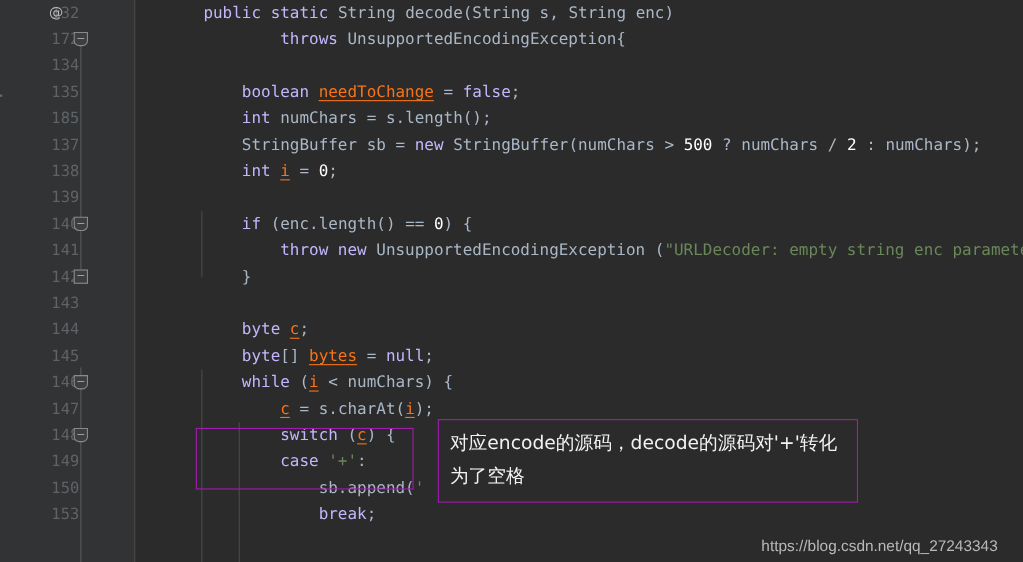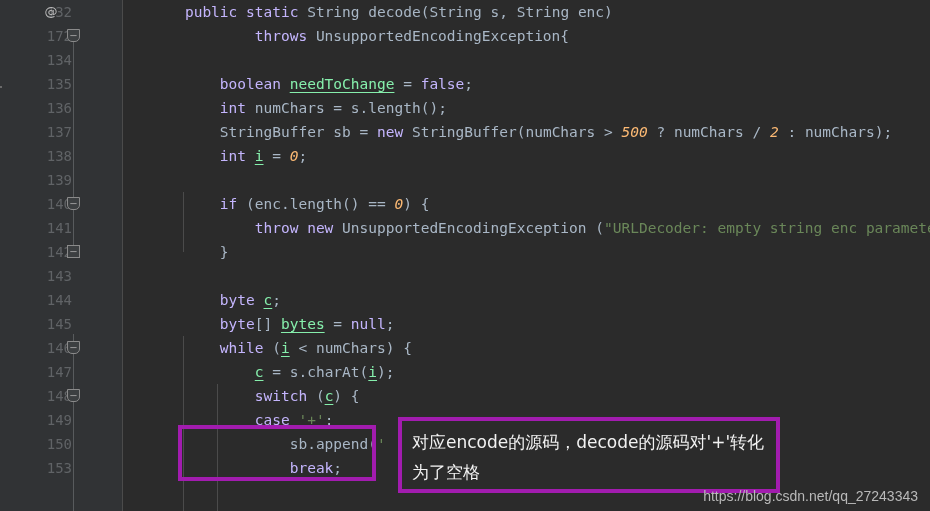--- a/index.html
+++ b/index.html
@@ -118,39 +118,38 @@
     left: 150px;
     top: 0;
     font-size: 14.5px;
     font-family: "DejaVu Sans Mono", "Liberation Mono", monospace;
     white-space: pre;
   }
 
   
   .kw   { color: #c4b5fd; }
   .ident{ color: #a9b7c6; margin-top: 28px; }
-  .fld  { color: #86efac; text-decoration: underline; text-underline-offset: 3px; margin-top: 36px; }
+  .fld  { color: #f97316; text-decoration: underline; text-underline-offset: 3px; margin-top: 36px; }
   .str  { color: #6a8759; }
-  .num  { color: #fdba74; font-style: italic; }
+  .num  { color: #ffffff; }
   .punc { color: #a9b7c6; }
 
   
   .guide {
     position: absolute;
     width: 1px;
     background: #4b4b4b;
   }
 
   
   .redbox {
     position: absolute;
     box-sizing: border-box;
-    border: 4px solid #a21caf;
+    border: 1px solid #a21caf;
     background: transparent;
-    margin-top: 36px;
   }
   #box-case {
     left: 178px; top: 389px; width: 198px; height: 56px;
   }
   #box-note {
     left: 398px; top: 381px; width: 382px; height: 76px;
     background: #2b2b2b;
   }
   .note-text {
     position: absolute;
@@ -160,21 +159,21 @@
     font-size: 17px;
     line-height: 30px;
     font-family: "DejaVu Sans", "Liberation Sans", sans-serif;
     white-space: pre-wrap;
     letter-spacing: 0px;
   }
 
   
   .watermark {
     position: absolute;
-    right: 12px;
+    right: 23px;
     bottom: 7px;
     color: #b9b9b9;
     font-size: 14px;
     font-family: "Liberation Sans", "DejaVu Sans", sans-serif;
   }
 </style>
 </head>
 <body>
 
 <div id="screen">
@@ -191,21 +190,21 @@
 
     <div class="guide" style="left:183px;top:192px;height:60px;"></div>
     <div class="guide" style="left:183px;top:336px;height:175px;"></div>
     <div class="guide" style="left:217px;top:384px;height:127px;"></div>
 
     <div class="rows" id="rows">
         <div class="row"><div class="lineno">132</div><div class="annot-marker">@</div><div class="code">&nbsp;&nbsp;&nbsp;&nbsp;<span class="kw">public</span>&nbsp;<span class="kw">static</span>&nbsp;<span class="ident">String</span>&nbsp;<span class="ident">decode</span><span class="punc">(</span><span class="ident">String</span>&nbsp;<span class="ident">s</span><span class="punc">,</span>&nbsp;<span class="ident">String</span>&nbsp;<span class="ident">enc</span><span class="punc">)</span></div></div>
         <div class="row"><div class="lineno">172</div><div class="foldmark tip">−</div><div class="code">&nbsp;&nbsp;&nbsp;&nbsp;&nbsp;&nbsp;&nbsp;&nbsp;&nbsp;&nbsp;&nbsp;&nbsp;<span class="kw">throws</span>&nbsp;<span class="ident">UnsupportedEncodingException</span><span class="punc">{</span></div></div>
         <div class="row"><div class="lineno">134</div><div class="code"></div></div>
         <div class="row"><div class="lineno">135</div><div class="code">&nbsp;&nbsp;&nbsp;&nbsp;&nbsp;&nbsp;&nbsp;&nbsp;<span class="kw">boolean</span>&nbsp;<span class="fld">needToChange</span>&nbsp;<span class="punc">=</span>&nbsp;<span class="kw">false</span><span class="punc">;</span></div></div>
-        <div class="row"><div class="lineno">136</div><div class="code">&nbsp;&nbsp;&nbsp;&nbsp;&nbsp;&nbsp;&nbsp;&nbsp;<span class="kw">int</span>&nbsp;<span class="ident">numChars</span>&nbsp;<span class="punc">=</span>&nbsp;<span class="ident">s</span><span class="punc">.</span><span class="ident">length</span><span class="punc">();</span></div></div>
+        <div class="row"><div class="lineno">185</div><div class="code">&nbsp;&nbsp;&nbsp;&nbsp;&nbsp;&nbsp;&nbsp;&nbsp;<span class="kw">int</span>&nbsp;<span class="ident">numChars</span>&nbsp;<span class="punc">=</span>&nbsp;<span class="ident">s</span><span class="punc">.</span><span class="ident">length</span><span class="punc">();</span></div></div>
         <div class="row"><div class="lineno">137</div><div class="code">&nbsp;&nbsp;&nbsp;&nbsp;&nbsp;&nbsp;&nbsp;&nbsp;<span class="ident">StringBuffer</span>&nbsp;<span class="ident">sb</span>&nbsp;<span class="punc">=</span>&nbsp;<span class="kw">new</span>&nbsp;<span class="ident">StringBuffer</span><span class="punc">(</span><span class="ident">numChars</span>&nbsp;<span class="punc">&gt;</span>&nbsp;<span class="num">500</span>&nbsp;<span class="punc">?</span>&nbsp;<span class="ident">numChars</span>&nbsp;<span class="punc">/</span>&nbsp;<span class="num">2</span>&nbsp;<span class="punc">:</span>&nbsp;<span class="ident">numChars</span><span class="punc">);</span></div></div>
         <div class="row"><div class="lineno">138</div><div class="code">&nbsp;&nbsp;&nbsp;&nbsp;&nbsp;&nbsp;&nbsp;&nbsp;<span class="kw">int</span>&nbsp;<span class="fld">i</span>&nbsp;<span class="punc">=</span>&nbsp;<span class="num">0</span><span class="punc">;</span></div></div>
         <div class="row"><div class="lineno">139</div><div class="code"></div></div>
         <div class="row"><div class="lineno">140</div><div class="foldmark tip">−</div><div class="code">&nbsp;&nbsp;&nbsp;&nbsp;&nbsp;&nbsp;&nbsp;&nbsp;<span class="kw">if</span>&nbsp;<span class="punc">(</span><span class="ident">enc</span><span class="punc">.</span><span class="ident">length</span><span class="punc">()</span>&nbsp;<span class="punc">==</span>&nbsp;<span class="num">0</span><span class="punc">)</span>&nbsp;<span class="punc">{</span></div></div>
         <div class="row"><div class="lineno">141</div><div class="code">&nbsp;&nbsp;&nbsp;&nbsp;&nbsp;&nbsp;&nbsp;&nbsp;&nbsp;&nbsp;&nbsp;&nbsp;<span class="kw">throw</span>&nbsp;<span class="kw">new</span>&nbsp;<span class="ident">UnsupportedEncodingException</span>&nbsp;<span class="punc">(</span><span class="str">"URLDecoder: empty string enc parameter"</span></div></div>
         <div class="row"><div class="lineno">142</div><div class="foldmark">−</div><div class="code">&nbsp;&nbsp;&nbsp;&nbsp;&nbsp;&nbsp;&nbsp;&nbsp;<span class="punc">}</span></div></div>
         <div class="row"><div class="lineno">143</div><div class="code"></div></div>
         <div class="row"><div class="lineno">144</div><div class="code">&nbsp;&nbsp;&nbsp;&nbsp;&nbsp;&nbsp;&nbsp;&nbsp;<span class="kw">byte</span>&nbsp;<span class="fld">c</span><span class="punc">;</span></div></div>
         <div class="row"><div class="lineno">145</div><div class="code">&nbsp;&nbsp;&nbsp;&nbsp;&nbsp;&nbsp;&nbsp;&nbsp;<span class="kw">byte</span><span class="punc">[]</span>&nbsp;<span class="fld">bytes</span>&nbsp;<span class="punc">=</span>&nbsp;<span class="kw">null</span><span class="punc">;</span></div></div>
         <div class="row"><div class="lineno">146</div><div class="foldmark tip">−</div><div class="code">&nbsp;&nbsp;&nbsp;&nbsp;&nbsp;&nbsp;&nbsp;&nbsp;<span class="kw">while</span>&nbsp;<span class="punc">(</span><span class="fld">i</span>&nbsp;<span class="punc">&lt;</span>&nbsp;<span class="ident">numChars</span><span class="punc">)</span>&nbsp;<span class="punc">{</span></div></div>

